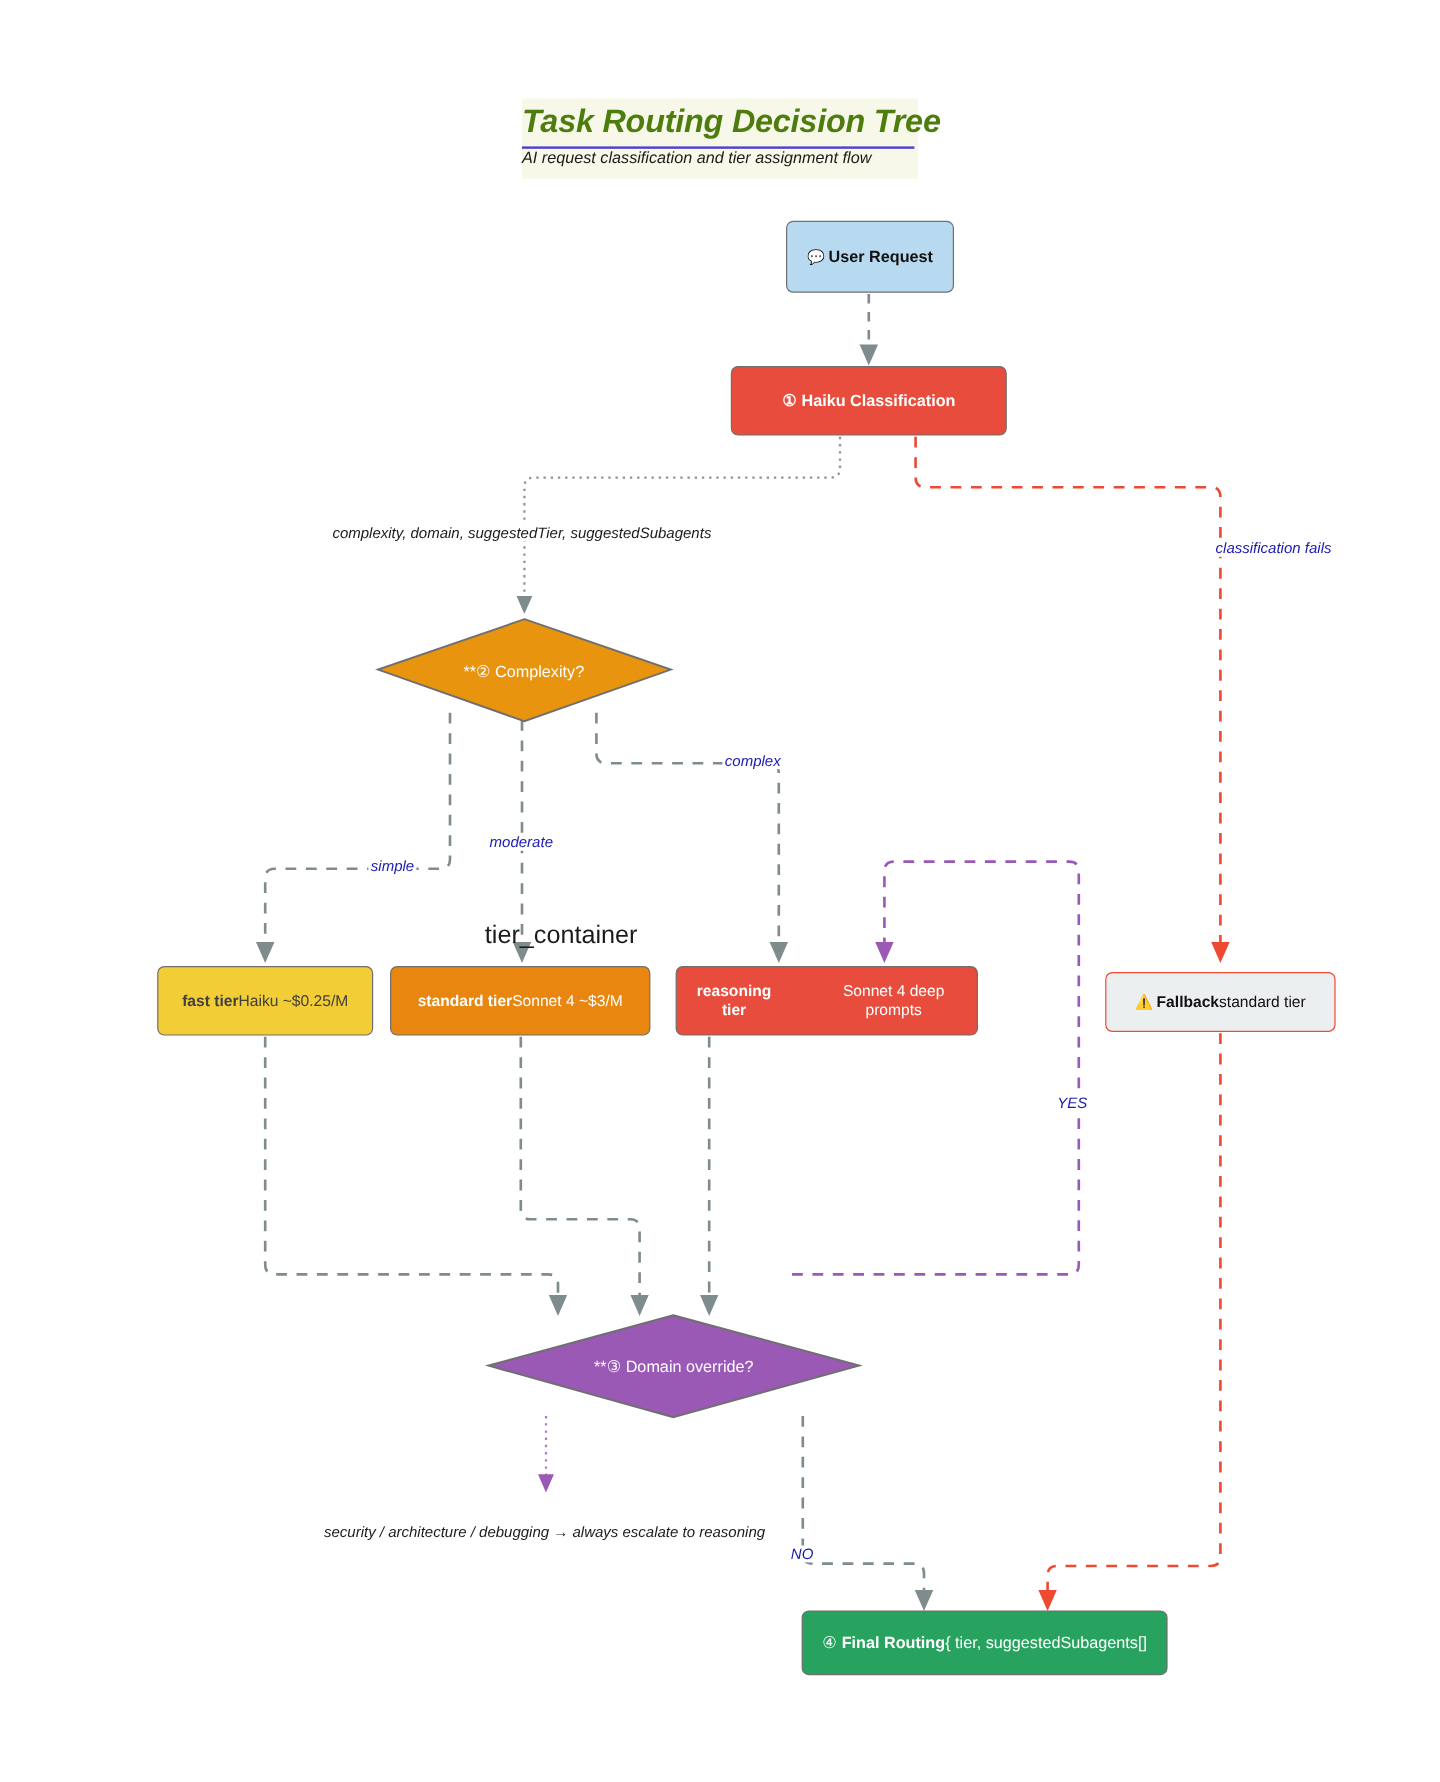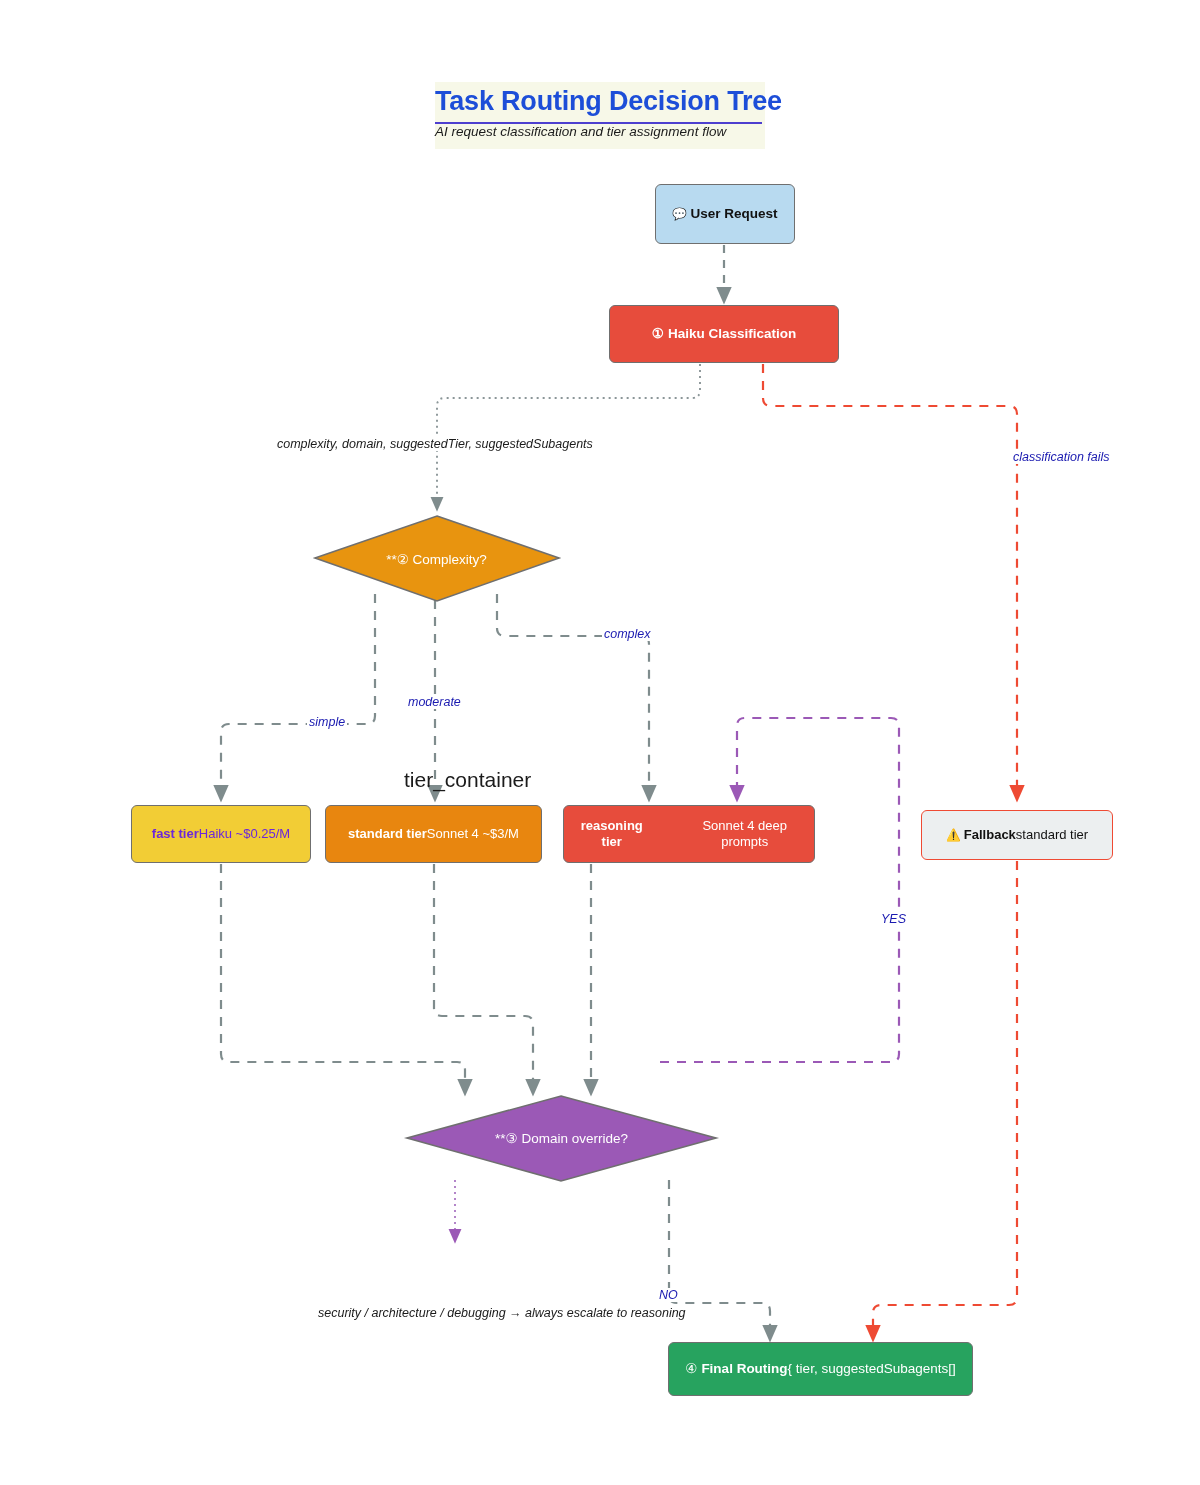--- a/index.html
+++ b/index.html
@@ -32,24 +32,25 @@
     position: absolute;
     left: 435px;
     top: 82px;
     width: 330px;
     background: #f7f8e8;
     padding: 4px 0 10px 0;
   }
   .title-text {
     font-size: 27px;
     font-weight: bold;
-    color: #1d4ed8;
+    color: #4d7c0f;
     letter-spacing: -0.2px;
     line-height: 1.15;
     white-space: nowrap;
+    font-style: italic;
   }
   .title-rule {
     height: 2px;
     background: #4d3fcf;
     width: 327px;
     margin-top: 5px;
   }
   .subtitle-text {
     font-size: 13.5px;
     font-style: italic;
@@ -85,21 +86,21 @@
     background: #e74c3c;
     border: 1.6px solid #6f6f6f;
     color: #ffffff;
     font-weight: bold;
     font-size: 13.5px;
   }
   .n-fast {
     left: 131px; top: 805px; width: 180px; height: 58px;
     background: #f2cd35;
     border: 1.6px solid #6f6f6f;
-    color: #6d28d9;
+    color: #404040;
     font-size: 13px;
   }
   .n-standard {
     left: 325px; top: 805px; width: 217px; height: 58px;
     background: #e8860f;
     border: 1.6px solid #6f6f6f;
     color: #ffffff;
     font-size: 13px;
   }
   .n-reasoning {
@@ -284,15 +285,15 @@
   <div class="elabel" style="left:307px; top:715px;">simple</div>
 
   <div class="elabel" style="left:406px; top:695px;">moderate</div>
 
   <div class="elabel" style="left:602px; top:627px;">complex</div>
 
   <div class="elabel" style="left:879px; top:912px;">YES</div>
 
   <div class="elabel" style="left:657px; top:1288px;">NO</div>
 
-  <div class="elabel dark" style="left:268px; top:1306px;margin-left:48px;">security / architecture / debugging → always escalate to reasoning</div>
+  <div class="elabel dark" style="left:268px; top:1270px;">security / architecture / debugging → always escalate to reasoning</div>
 
 </div>
 
 </body></html>

